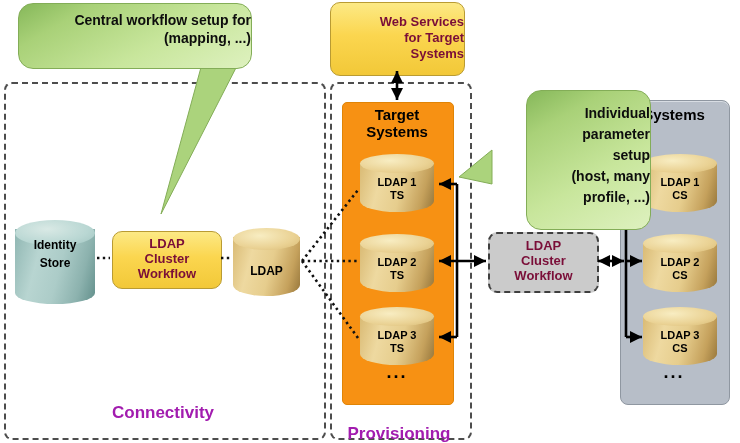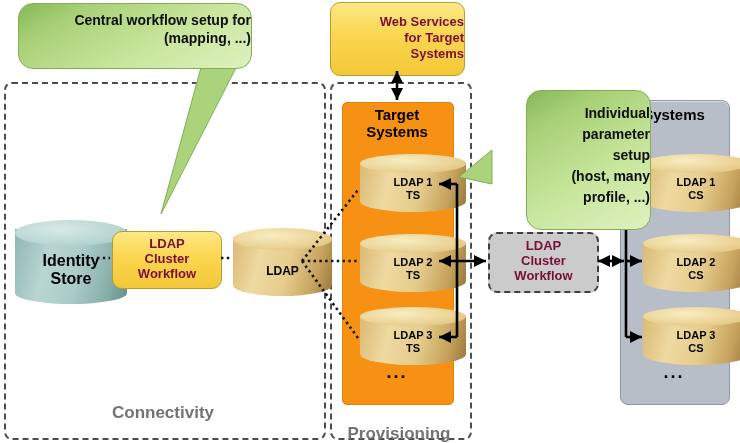--- a/index.html
+++ b/index.html
@@ -3,50 +3,50 @@
 <meta charset="utf-8">
 <style>
   html,body{margin:0;padding:0;background:#fff;}
   #canvas{
     position:relative;width:740px;height:443px;background:#fff;overflow:hidden;
     font-family:"Liberation Sans",sans-serif;font-weight:bold;color:#000;
   }
   .abs{position:absolute;}
   
   .frame{border:2px dashed #4d4d4d;border-radius:8px;background:transparent;z-index:1;}
-  .section-label{z-index:2;text-align:center;font-size:17px;color:#737373;}
+  .section-label{z-index:2;text-align:center;font-size:17px;color:#a21caf;}
   
   .ybox{
     background:linear-gradient(180deg,#fce985 0%,#fbd64f 45%,#f2c838 100%);
     border:1px solid #b99b33;border-radius:10px;z-index:4;
     text-align:center;color:#7a0e38;font-size:13px;line-height:15px;
   }
   
   .graybox{
     background:#cbcbcb;border:2px dashed #3f3f3f;border-radius:9px;z-index:4;
     text-align:center;color:#7a0e38;font-size:13px;line-height:15px;
   }
   
   .orangebox{background:#f79113;border:1px solid #e08406;border-radius:5px;z-index:2;}
   .graypanel{background:#b7bec8;border:1px solid #8f97a1;border-radius:8px;z-index:2;
              box-shadow:inset 0 1px 0 #d8dde3;}
   .panel-title{z-index:3;text-align:center;font-size:15px;line-height:17px;color:#000;}
   .more-dots{z-index:3;text-align:center;font-size:18px;letter-spacing:2px;color:#000;}
   
-  .cyl{z-index:3;padding-left:32px;}
+  .cyl{z-index:3;}
   .cyl-body{position:absolute;left:0;right:0;top:9px;bottom:0;
             border-radius:0 0 50% 50% / 0 0 11px 11px;}
   .cyl-top{position:absolute;left:0;right:0;top:0;height:19px;border-radius:50%;}
   .gold .cyl-body{background:linear-gradient(105deg,#d9ba74 0%,#eed9a0 28%,#e6cd8d 55%,#c5a15c 82%,#95753a 100%);}
   .gold .cyl-top{background:radial-gradient(ellipse at 40% 35%,#f8edc2 0%,#ead294 60%,#d8b973 100%);}
   .teal .cyl-body{background:linear-gradient(105deg,#8fb6b2 0%,#b8d5d1 30%,#acccc8 55%,#8cb2ae 80%,#628f8b 100%);}
   .teal .cyl-top{background:radial-gradient(ellipse at 40% 35%,#d9e9e5 0%,#b9d7d3 60%,#9ec3bf 100%);}
   .cyl-text{position:absolute;left:0;right:0;text-align:center;color:#000;}
   .cyl-text.small{top:22px;font-size:11px;line-height:13px;}
-  .cyl-text.id{top:32px;font-size:16px;line-height:18px;}
+  .cyl-text.id{top:16px;font-size:12px;line-height:18px;}
   .cyl-text.mid{top:36px;font-size:12px;line-height:14px;}
   
   .callout{
     background:linear-gradient(150deg,#86b85a 0%,#a9d178 22%,#c8e69c 60%,#def1bf 100%);
     border:1px solid #83ad57;border-radius:15px;z-index:7;
     text-align:right;color:#0d0d0d;font-size:14px;
   }
   .c1{line-height:18px;padding-top:7px;}
   .c2{line-height:21px;padding-top:12px;}
   .line{display:block;}

